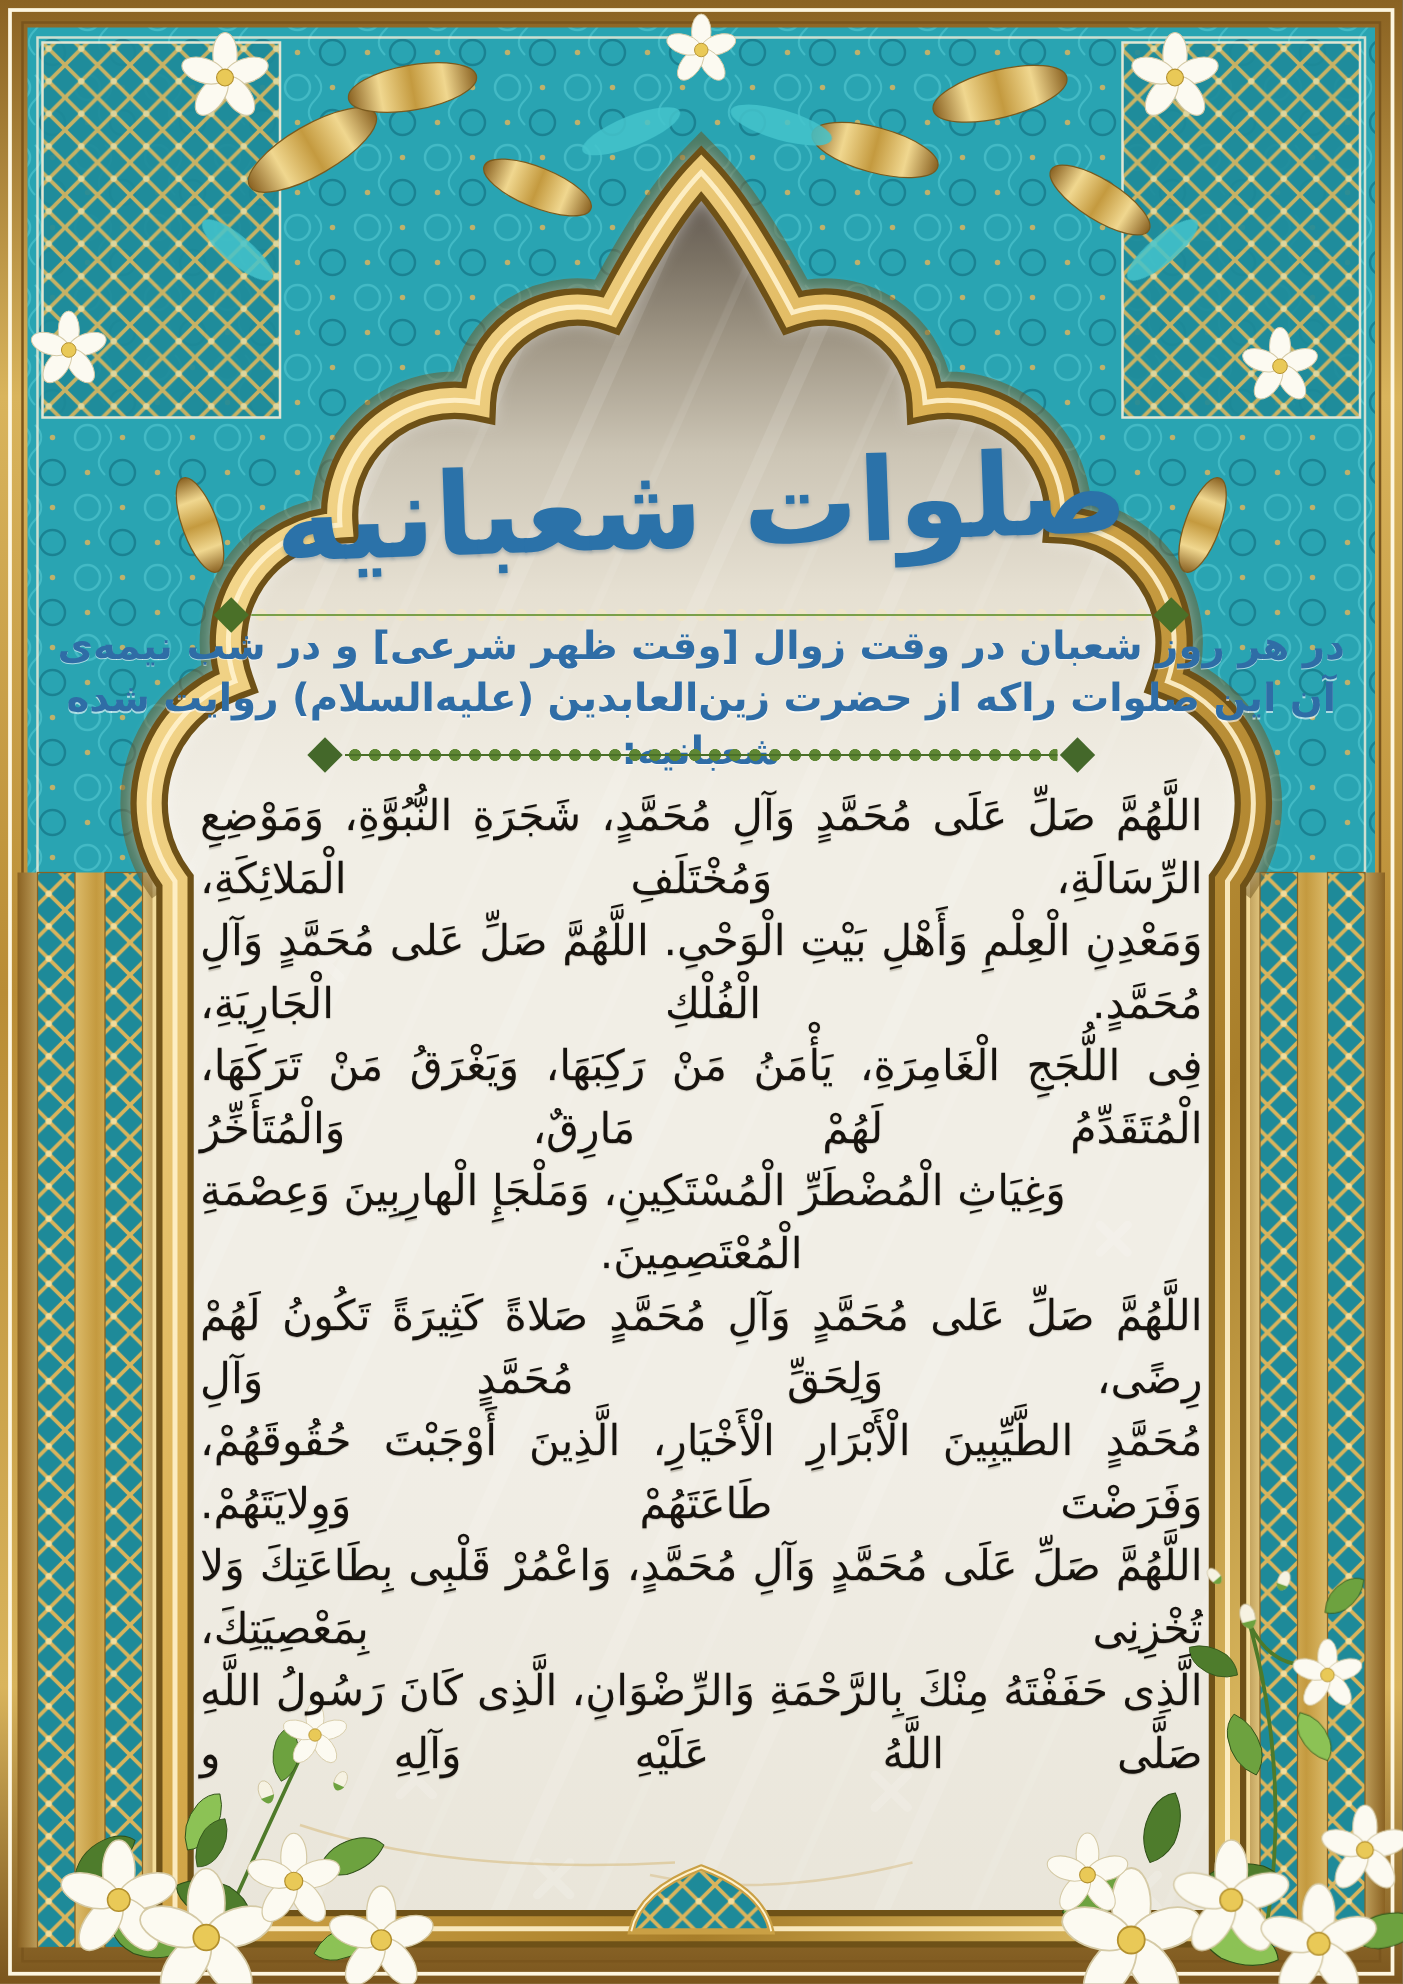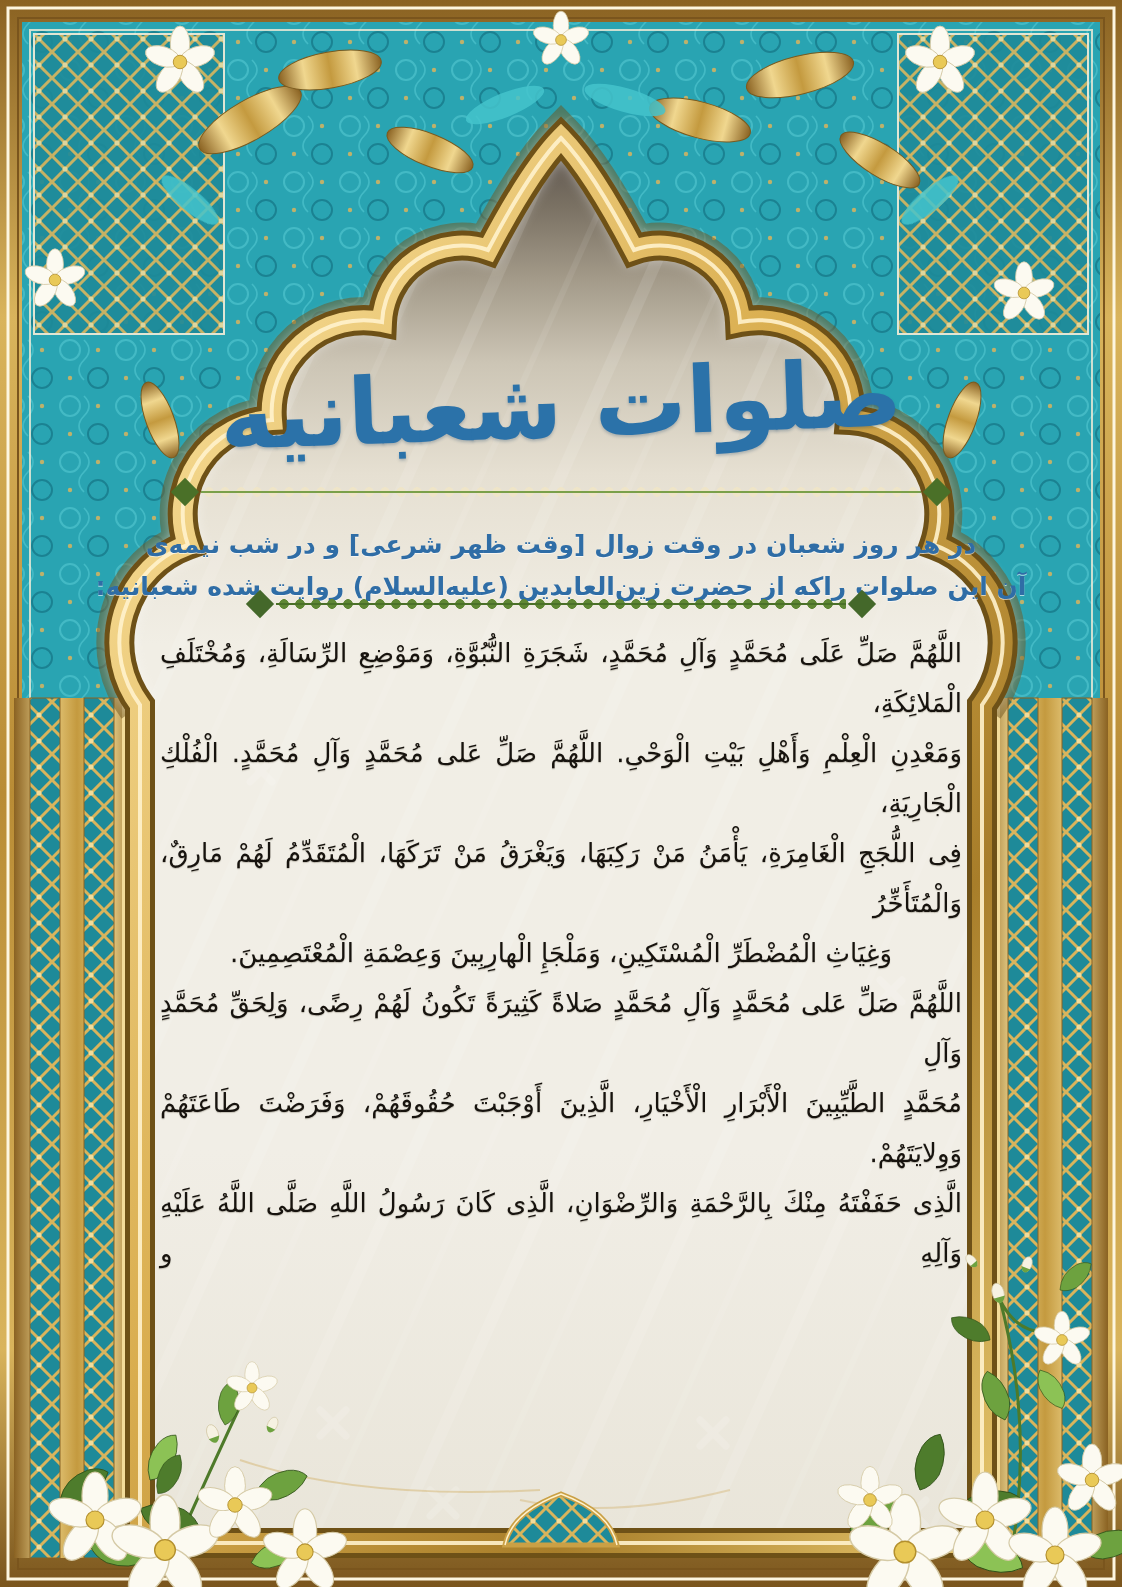--- a/index.html
+++ b/index.html
@@ -29,29 +29,29 @@
   }
   .div-b{top:594px;left:250px;right:250px;}
   .div-b .diamond{background:#44682a;}
   .div-b .strip{
     background-image:
       linear-gradient(to bottom,transparent 7px,#4a7028 7px,#4a7028 9px,transparent 9px),
       radial-gradient(circle at 8px 8px,#5f8734 0 4.6px,rgba(0,0,0,0) 5px);
     background-size:100% 100%,16px 16px;
   }
   
-  .intro{top:524px;direction:rtl;color:#2f6da6;font-weight:bold;font-size:25px;line-height:42px;
+  .intro{top:496px;direction:rtl;color:#2f6da6;font-weight:bold;font-size:31px;line-height:42px;
     text-shadow:0 1px 0 rgba(255,255,255,.6);}
   
   .prayer{position:absolute;top:628px;left:160px;width:802px;direction:rtl;color:#17130e;}
   .pline{
-    font-size:26px;line-height:50px;text-align:justify;text-align-last:justify;
+    font-size:34px;line-height:50px;text-align:justify;text-align-last:justify;
     text-shadow:0 1px 1px rgba(60,50,30,.25);white-space:normal;
   }
-  .pline.center{text-align:right;text-align-last:center;}
+  .pline.center{text-align:left;text-align-last:center;}
 </style>
 </head>
 <body>
 
 <div class="poster">
 
   <svg class="bg" width="1122" height="1587" viewBox="0 0 1122 1587" aria-hidden="true">
     <defs>
       <linearGradient id="goldV" x1="0" y1="0" x2="0" y2="1">
         <stop offset="0" stop-color="#8a6222"></stop>
@@ -269,17 +269,18 @@
     <span class="diamond"></span>
   </div>
 
   <div class="prayer">
     <div class="pline">اللَّهُمَّ صَلِّ عَلَى مُحَمَّدٍ وَآلِ مُحَمَّدٍ، شَجَرَةِ النُّبُوَّةِ، وَمَوْضِعِ الرِّسَالَةِ، وَمُخْتَلَفِ الْمَلائِكَةِ،</div>
     <div class="pline">وَمَعْدِنِ الْعِلْمِ وَأَهْلِ بَيْتِ الْوَحْىِ. اللَّهُمَّ صَلِّ عَلى مُحَمَّدٍ وَآلِ مُحَمَّدٍ. الْفُلْكِ الْجَارِيَةِ،</div>
     <div class="pline">فِى اللُّجَجِ الْغَامِرَةِ، يَأْمَنُ مَنْ رَكِبَهَا، وَيَغْرَقُ مَنْ تَرَكَهَا، الْمُتَقَدِّمُ لَهُمْ مَارِقٌ، وَالْمُتَأَخِّرُ</div>
     <div class="pline center">وَغِيَاثِ الْمُضْطَرِّ الْمُسْتَكِينِ، وَمَلْجَإِ الْهارِبِينَ وَعِصْمَةِ الْمُعْتَصِمِينَ.</div>
     <div class="pline">اللَّهُمَّ صَلِّ عَلى مُحَمَّدٍ وَآلِ مُحَمَّدٍ صَلاةً كَثِيرَةً تَكُونُ لَهُمْ رِضًى، وَلِحَقِّ مُحَمَّدٍ وَآلِ</div>
     <div class="pline">مُحَمَّدٍ الطَّيِّبِينَ الْأَبْرَارِ الْأَخْيَارِ، الَّذِينَ أَوْجَبْتَ حُقُوقَهُمْ، وَفَرَضْتَ طَاعَتَهُمْ وَوِلايَتَهُمْ.</div>
+    <div class="pline">اللَّهُمَّ صَلِّ عَلَى مُحَمَّدٍ وَآلِ مُحَمَّدٍ، وَاعْمُرْ قَلْبِى بِطَاعَتِكَ وَلا تُخْزِنِى بِمَعْصِيَتِكَ،</div>
     <div class="pline">الَّذِى حَفَفْتَهُ مِنْكَ بِالرَّحْمَةِ وَالرِّضْوَانِ، الَّذِى كَانَ رَسُولُ اللَّهِ صَلَّى اللَّهُ عَلَيْهِ وَآلِهِ و</div>
 
   </div>
 
 </div>
 
 </body></html>

